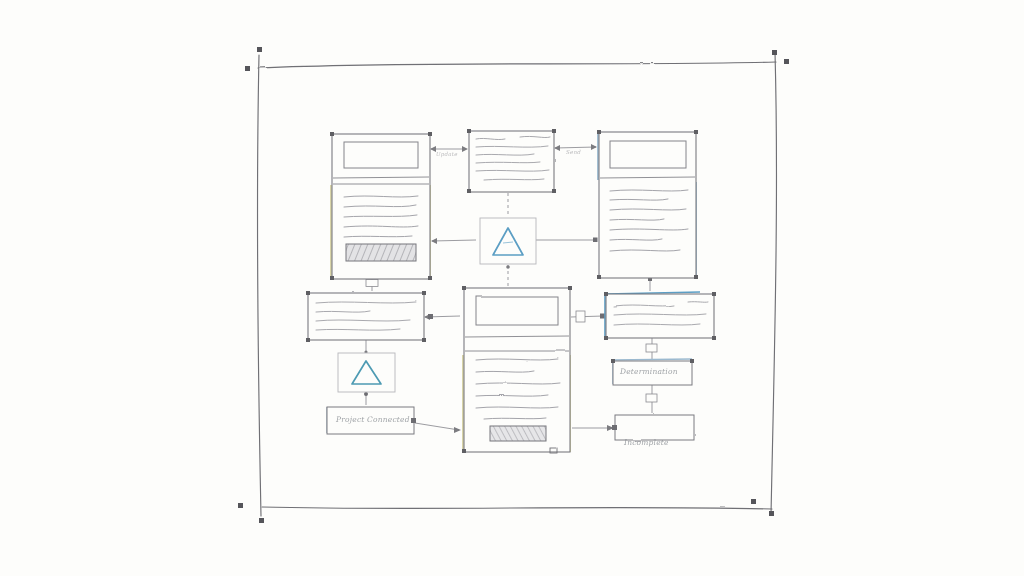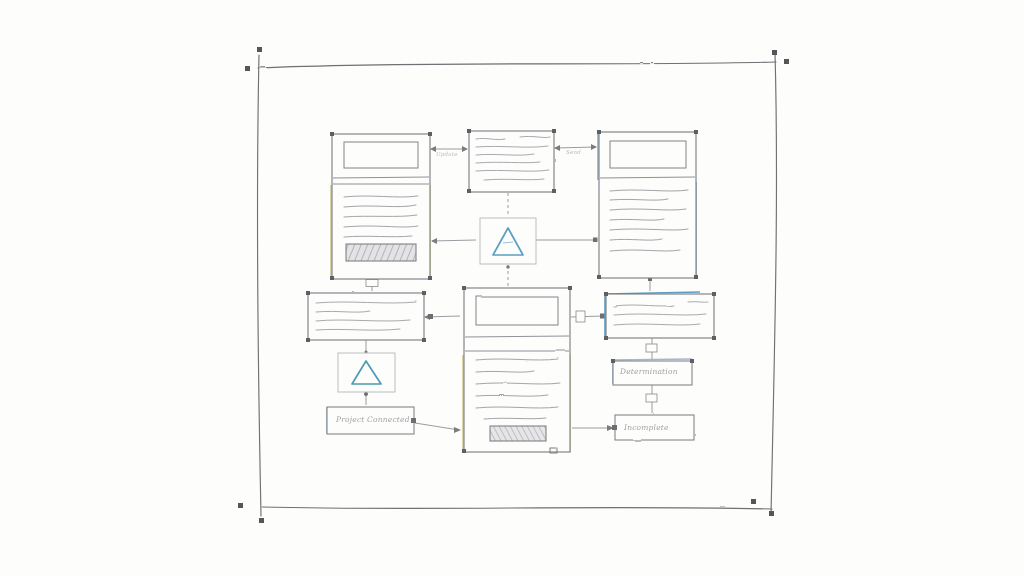--- a/index.html
+++ b/index.html
@@ -315,15 +315,15 @@
   </svg>
 
   <div class="lbl tiny" style="left:436px;top:151px;">Update</div>
 
   <div class="lbl tiny" style="left:566px;top:149px;">Send</div>
 
   <div class="lbl box" style="left:620px;top:367px;">Determination</div>
 
   <div class="lbl box" style="left:336px;top:415px;text-align:right;">Project Connected</div>
 
-  <div class="lbl box" style="left:624px;top:423px;font-style:italic;">Incomplete</div>
+  <div class="lbl box" style="left:624px;top:438px;font-style:italic;">Incomplete</div>
 
 </div>
 
 </body></html>

